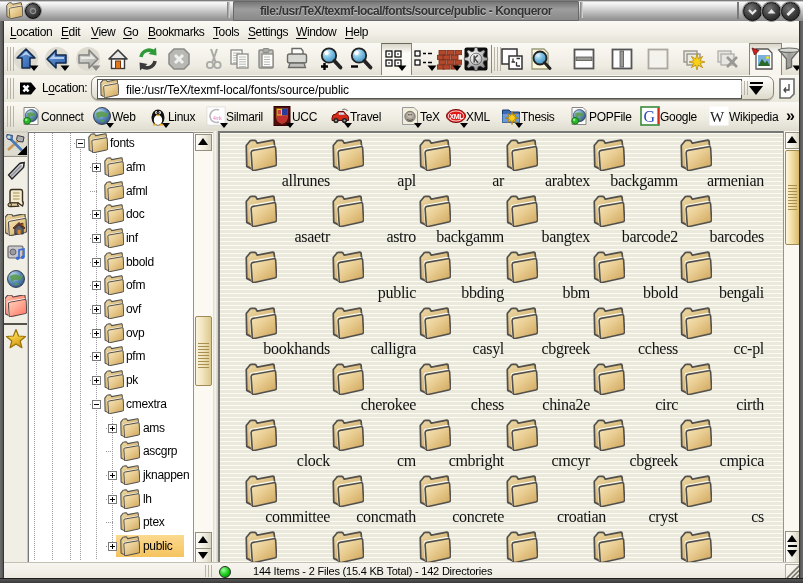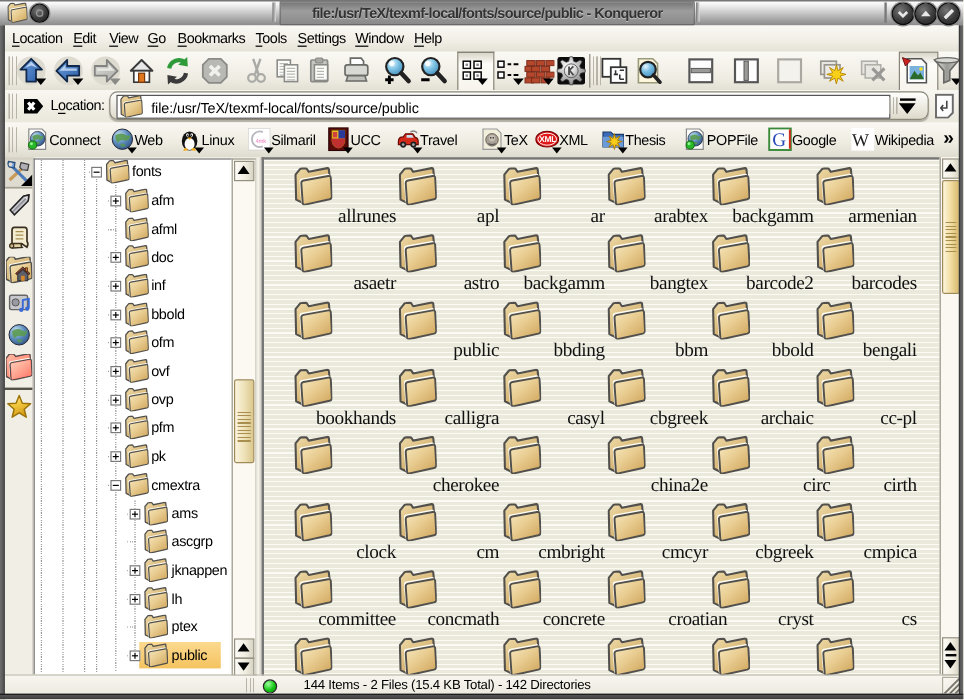--- a/index.html
+++ b/index.html
@@ -848,43 +848,44 @@
           <use href="#folder"></use>
         </svg>
 <div class="lbl" style="left:144px;top:207px">casyl</div>
 <svg class="abs" style="left:286px;top:174px" width="32" height="32" viewBox="0 0 32 32">
           <use href="#folder"></use>
         </svg>
 <div class="lbl" style="left:230px;top:207px">cbgreek</div>
 <svg class="abs" style="left:373px;top:174px" width="32" height="32" viewBox="0 0 32 32">
           <use href="#folder"></use>
         </svg>
-<div class="lbl" style="left:318px;top:207px">archaic</div>
+<div class="lbl" style="left:318px;top:207px">cchess</div>
 <svg class="abs" style="left:460px;top:174px" width="32" height="32" viewBox="0 0 32 32">
           <use href="#folder"></use>
         </svg>
 <div class="lbl" style="left:404px;top:207px">cc-pl</div>
 <svg class="abs" style="left:25px;top:230px" width="32" height="32" viewBox="0 0 32 32">
           <use href="#folder"></use>
         </svg>
 <svg class="abs" style="left:112px;top:230px" width="32" height="32" viewBox="0 0 32 32">
           <use href="#folder"></use>
         </svg>
 <div class="lbl" style="left:56px;top:263px">cherokee</div>
 <svg class="abs" style="left:199px;top:230px" width="32" height="32" viewBox="0 0 32 32">
           <use href="#folder"></use>
         </svg>
+<div class="lbl" style="left:144px;top:263px">chess</div>
 <svg class="abs" style="left:286px;top:230px" width="32" height="32" viewBox="0 0 32 32">
           <use href="#folder"></use>
         </svg>
 <div class="lbl" style="left:230px;top:263px">china2e</div>
 <svg class="abs" style="left:373px;top:230px" width="32" height="32" viewBox="0 0 32 32">
           <use href="#folder"></use>
         </svg>
-<div class="lbl" style="left:332px;top:263px">circ</div>
+<div class="lbl" style="left:318px;top:263px">circ</div>
 <svg class="abs" style="left:460px;top:230px" width="32" height="32" viewBox="0 0 32 32">
           <use href="#folder"></use>
         </svg>
 <div class="lbl" style="left:404px;top:263px">cirth</div>
 <svg class="abs" style="left:25px;top:286px" width="32" height="32" viewBox="0 0 32 32">
           <use href="#folder"></use>
         </svg>
 <div class="lbl" style="left:-30px;top:319px">clock</div>
 <svg class="abs" style="left:112px;top:286px" width="32" height="32" viewBox="0 0 32 32">
           <use href="#folder"></use>

